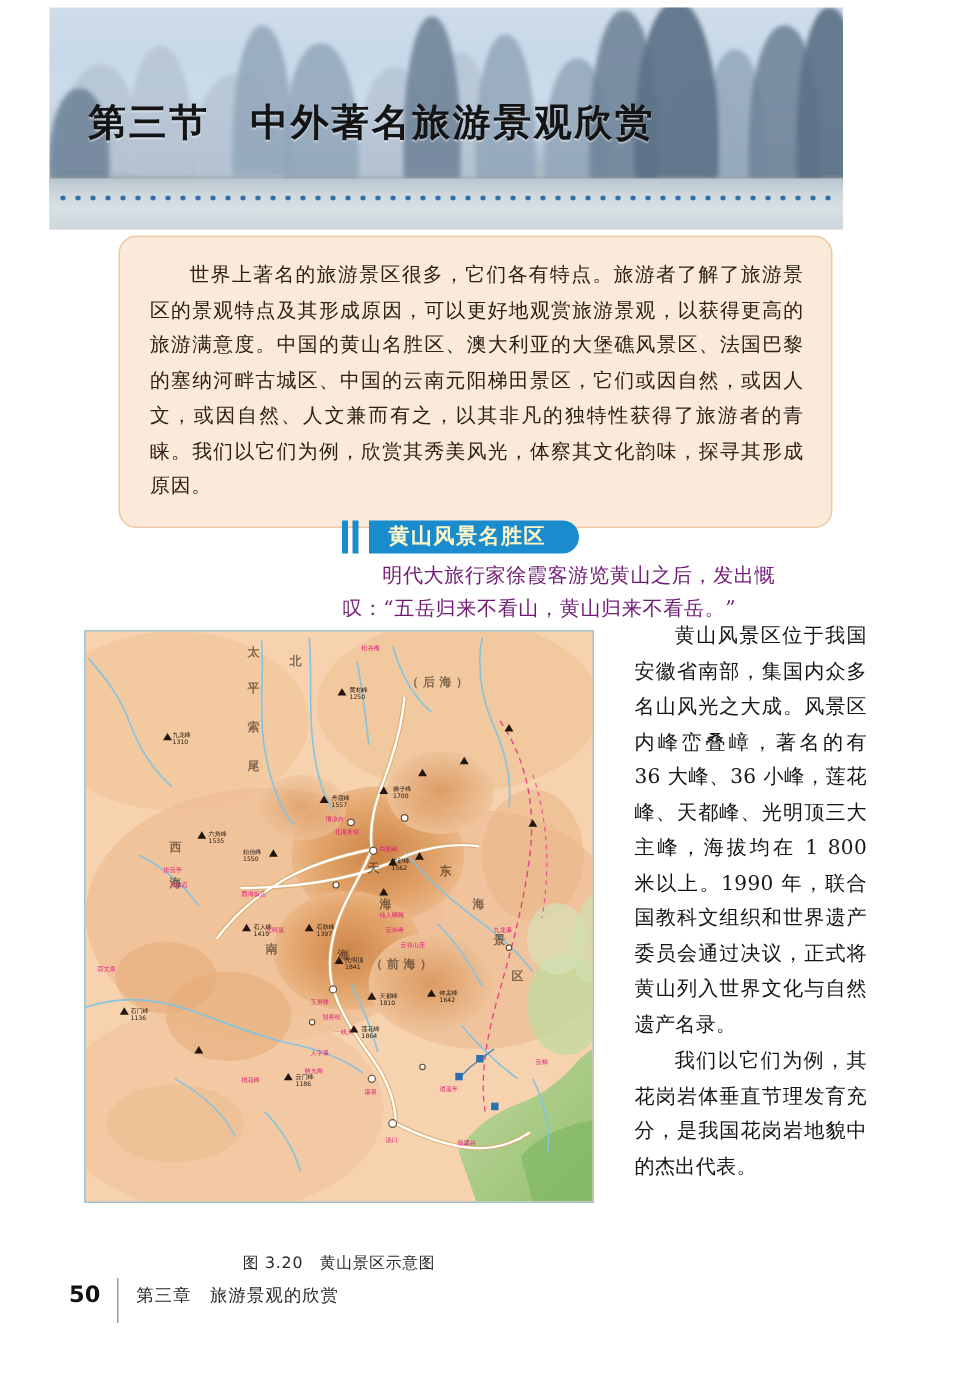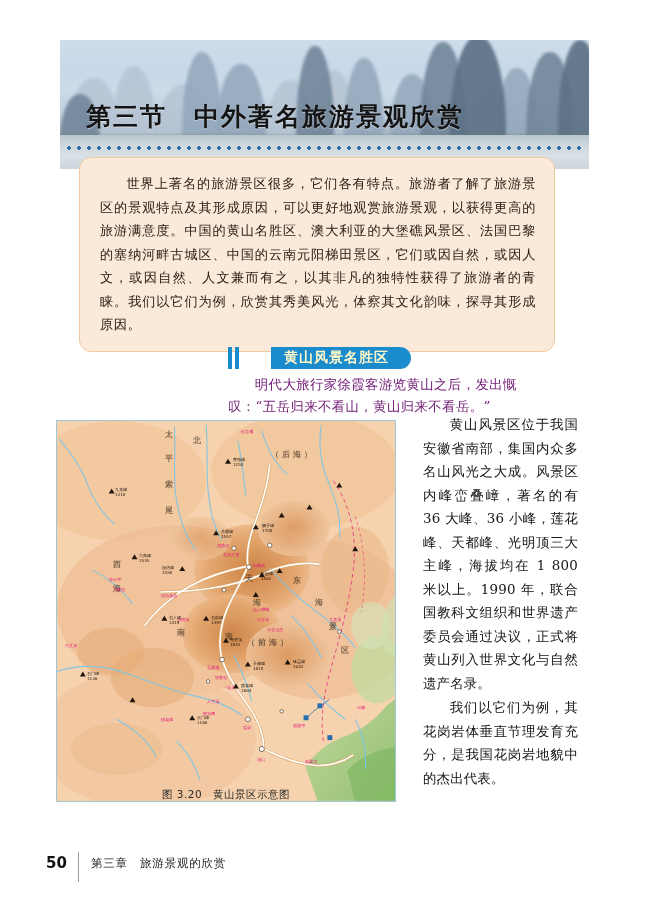--- a/index.html
+++ b/index.html
@@ -10,33 +10,32 @@
     width: 650px; height: 919px;
     position: relative;
     overflow: hidden;
     font-family: "Liberation Serif", "DejaVu Serif", serif;
     color: #1a1a1a;
   }
 
   
   #header-banner {
     position: absolute;
-    left: 60px; top: 5px;
-    width: 529px; height: 129px;
+    left: 33px; top: 5px;
+    width: 529px; height: 148px;
     overflow: hidden;
     background: linear-gradient(to bottom,
         #cfdcea 0%,
         #c8d8e8 22%,
         #cbdbe9 40%,
         #bfcddc 58%,
         #a9b9c6 72%,
         #b9c6ce 84%,
         #c9d3d8 92%,
         #d5dde1 100%);
-    margin-top: 35px;
   }
   .peak-layer {
     position: absolute; left:0; right:0; bottom:0; top:0;
   }
   .pk {
     position: absolute;
     background: #8fa2b5;
     border-radius: 48% 48% 6% 6% / 78% 78% 3% 3%;
     filter: blur(1.4px);
   }
@@ -108,21 +107,21 @@
     display: flex; gap: 3px; margin-right: 7px;
   }
   #section-bars i {
     display:block; width: 4px; height: 22px; background: #1a8ccd;
   }
   #section-pill {
     height: 22px;
     padding: 0 22px 0 13px;
     border-radius: 0 11px 11px 0;
     background: #1a8ccd;
-    display: flex; align-items: center; margin-left: 25px;
+    display: flex; align-items: center;
   }
   #section-title {
     font-family: "DejaVu Sans", "Liberation Sans", sans-serif;
     font-weight: bold;
     font-size: 14px;
     letter-spacing: 1px;
     color: #fdf6c8;
     white-space: nowrap;
   }
 
@@ -146,21 +145,21 @@
     left: 56px; top: 420px;
     width: 340px; height: 382px;
     border: 1px solid #9ec7d8;
     box-sizing: border-box;
     overflow: hidden;
     background: #f3c9a2;
   }
   #map-canvas { position:absolute; inset:0; }
   #map-caption {
     position: absolute;
-    left: 56px; top: 788px;
+    left: 56px; top: 835px;
     width: 340px;
     text-align: center;
     font-family: "DejaVu Sans", "Liberation Sans", sans-serif;
     font-size: 10.5px;
     letter-spacing: .5px;
     color: #2a2a2a;
   }
 
   
   .body-col {

